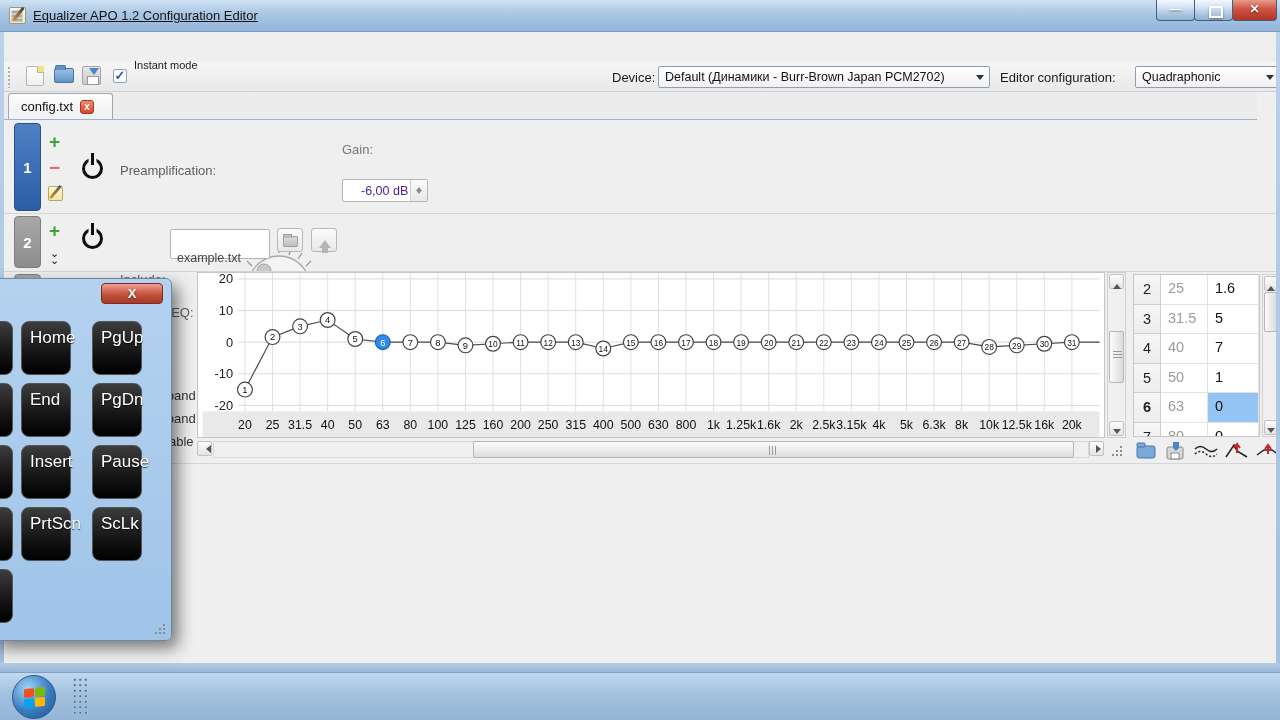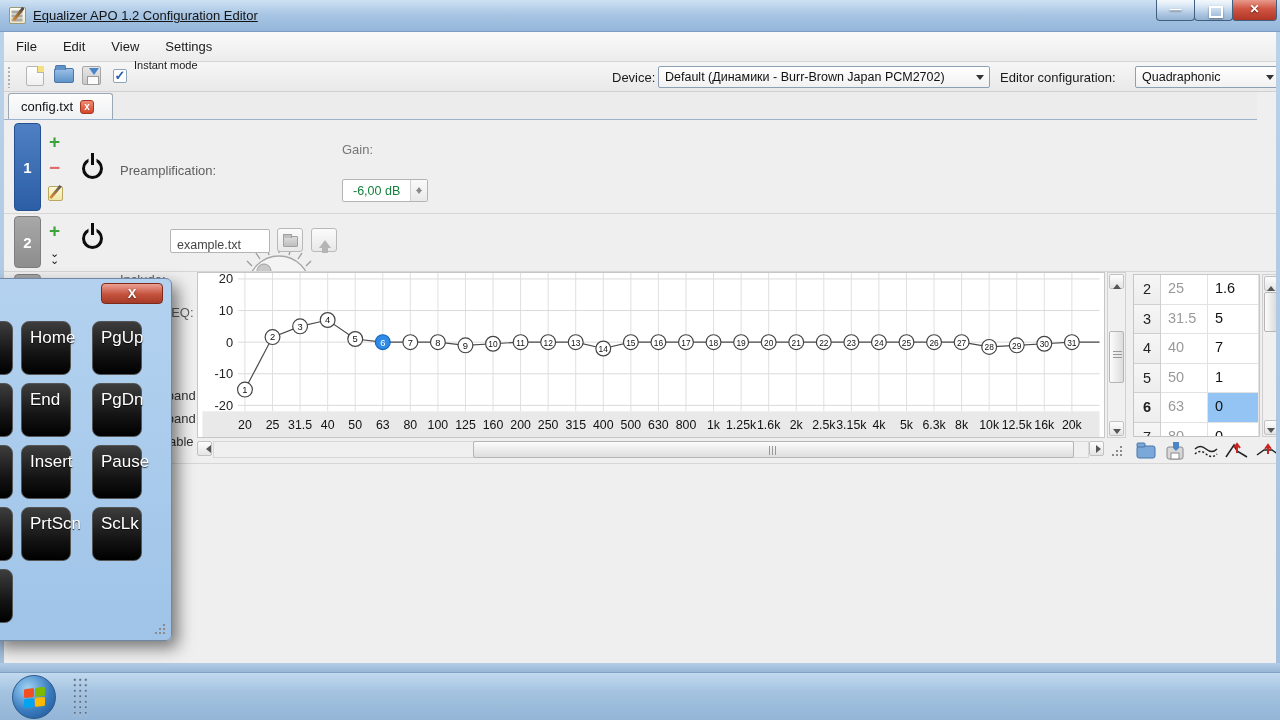--- a/index.html
+++ b/index.html
@@ -73,27 +73,27 @@
   .badge.blue { background:linear-gradient(#4f80c4,#2c5ea6); border:1px solid #24508f; }
   .badge.gray { background:linear-gradient(#a8a8a8,#8d8d8d); border:1px solid #7e7e7e; }
   .plus-btn { position:absolute; color:#3aa33a; font-size:19px; font-weight:bold; line-height:16px; }
   .minus-btn { position:absolute; color:#e06a6a; font-size:19px; font-weight:bold; line-height:16px; }
   .edit-btn { position:absolute; width:15px; height:15px; background:linear-gradient(#fdf8d8,#f0e6a8); border:1px solid #b8a860; border-radius:2px; }
   .edit-btn::after { content:""; position:absolute; left:5px; top:-3px; width:3px; height:16px; background:linear-gradient(#555,#e09030); transform:rotate(40deg); }
   .chevrons { position:absolute; font-size:11px; color:#111; letter-spacing:-1px; line-height:7px; text-align:center; }
   .power { position:absolute; width:21px; height:21px; border:3.5px solid #0d0d0d; border-radius:50%; }
   .power::before { content:""; position:absolute; left:5.5px; top:-8px; width:3.5px; height:12px; background:#0d0d0d; box-shadow:0 0 0 2.5px #efefef; }
   .row-label { position:absolute; font-size:13px; color:#5f5f5f; }
-  .text-input { position:absolute; height:24px; background:#fff; border:1px solid #b4b4b4; border-radius:2px; font-size:12.5px; color:#444; padding:8px 6px 0; }
+  .text-input { position:absolute; height:30px; background:#fff; border:1px solid #b4b4b4; border-radius:2px; font-size:12.5px; color:#444; padding:21px 6px 0; }
   .sq-btn { position:absolute; width:26px; height:24px; background:linear-gradient(#fbfbfb,#e8e8e8); border:1px solid #b8b8b8; border-radius:3px; }
   .sq-btn .fold { position:absolute; left:5px; top:7px; width:15px; height:11px; background:linear-gradient(#dcdcdc,#bfbfbf); border:1px solid #a0a0a0; border-radius:1px; }
   .sq-btn .fold::before { content:""; position:absolute; left:-1px; top:-3px; width:7px; height:3px; background:#bfbfbf; border:1px solid #a0a0a0; border-bottom:none; }
   .sq-btn .uparrow { position:absolute; left:7px; top:5px; width:0; height:0; border:6px solid transparent; border-bottom:8px solid #b5b5b5; }
   .sq-btn .uparrow::after { content:""; position:absolute; left:-3px; top:7px; width:6px; height:6px; background:#b5b5b5; }
-  .spinner { position:absolute; width:86px; height:23px; background:#fff; border:1px solid #b4b4b4; border-radius:2px; font-size:12.5px; color:#15803d; padding:4px 10px 0; }
+  .spinner { position:absolute; width:86px; height:23px; background:#fff; border:1px solid #b4b4b4; border-radius:2px; font-size:12.5px; color:#4c1d95; padding:4px 18px 0; }
   .spin-arrows { position:absolute; right:0; top:0; width:17px; height:21px; border-left:1px solid #cfcfcf; background:linear-gradient(#fafafa,#e9e9e9); }
   .spin-arrows::before { content:""; position:absolute; left:5px; top:4px; border:3.5px solid transparent; border-bottom:4px solid #8a8a8a; }
   .spin-arrows::after { content:""; position:absolute; left:5px; bottom:4px; border:3.5px solid transparent; border-top:4px solid #8a8a8a; }
   .radio-opt { position:absolute; font-size:13px; color:#333; }
   .radio-opt::before { content:""; position:absolute; left:-17px; top:1px; width:11px; height:11px; border:1px solid #888; border-radius:50%; background:#fff; }
 
   
   .knob-wrap { position:absolute; left:236px; top:124px; }
 
   
@@ -199,26 +199,20 @@
   <div class="titlebar">
     <div class="title-icon"></div>
     <div class="title-text">Equalizer APO 1.2 Configuration Editor</div>
     <div class="win-controls">
       <div class="win-btn">—</div>
       <div class="win-btn max"></div>
       <div class="win-btn close">✕</div>
     </div>
   </div>
 
-  <div class="menubar" id="menubar">
-      <div class="menu-item">File</div>
-      <div class="menu-item">Edit</div>
-      <div class="menu-item">View</div>
-      <div class="menu-item">Settings</div>
-    </div>
 
   <div class="toolbar">
     <div class="tb-grip"></div>
   </div>
   <div class="doc-icon new"></div>
   <div class="folder-sm"></div>
   <div class="save-sm"></div>
   <div class="checkbox">✓</div>
   <div class="instant-label">Instant mode</div>
   <div class="dd-label" style="left:612px">Device:</div>

